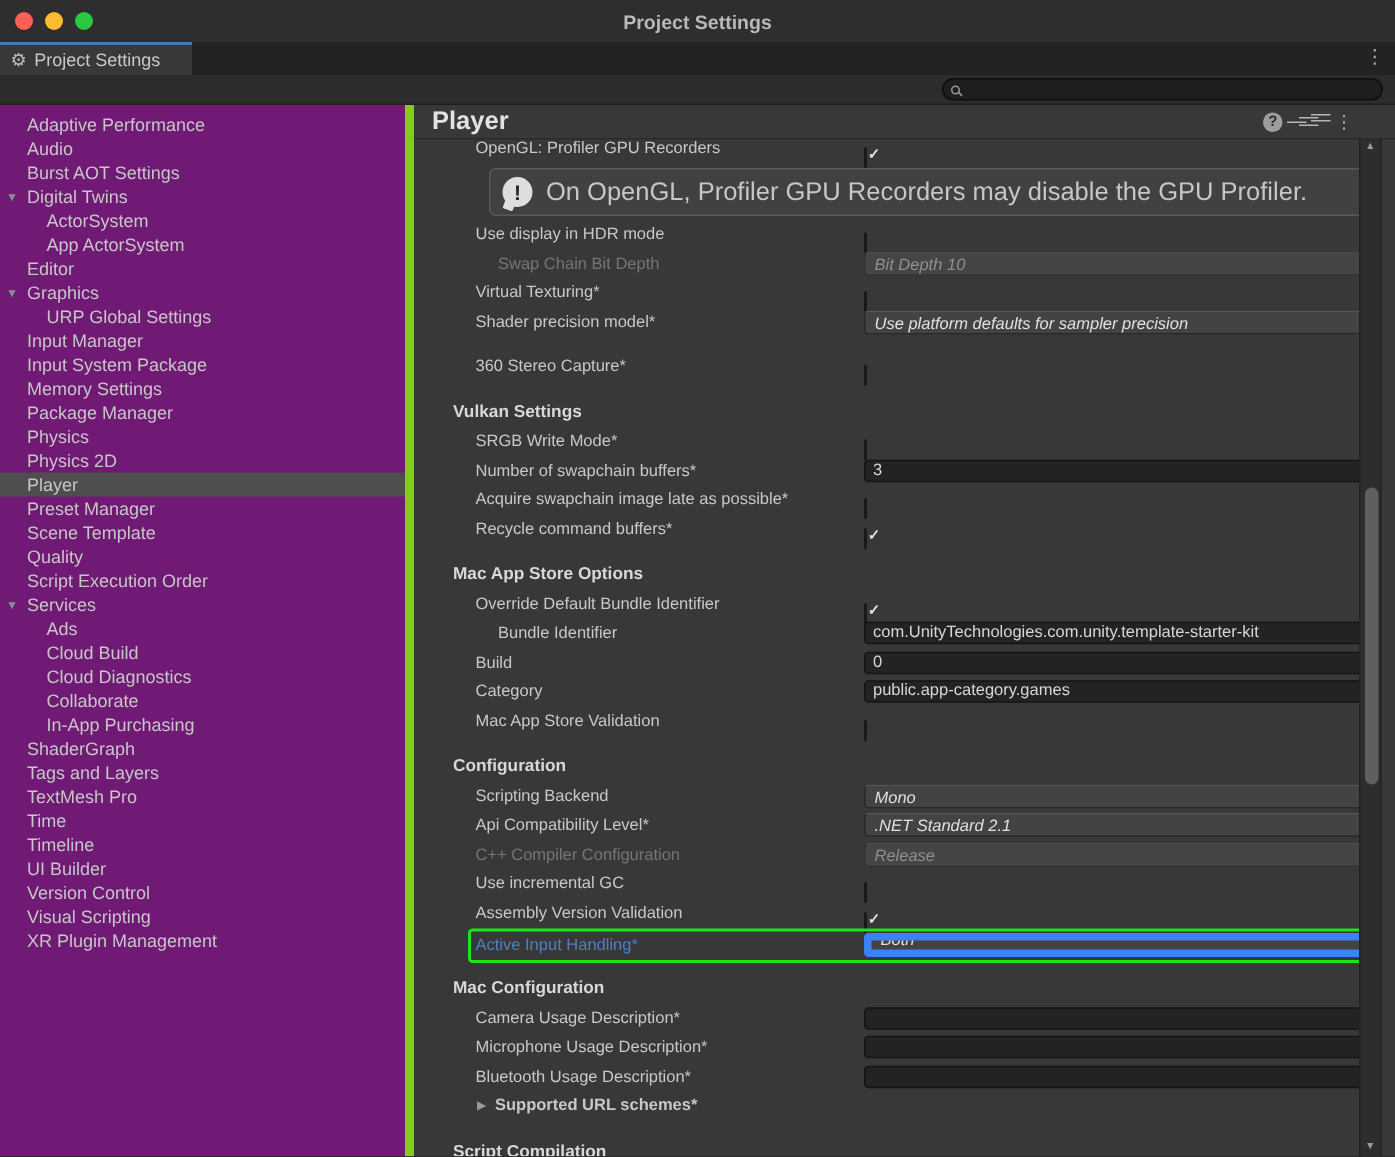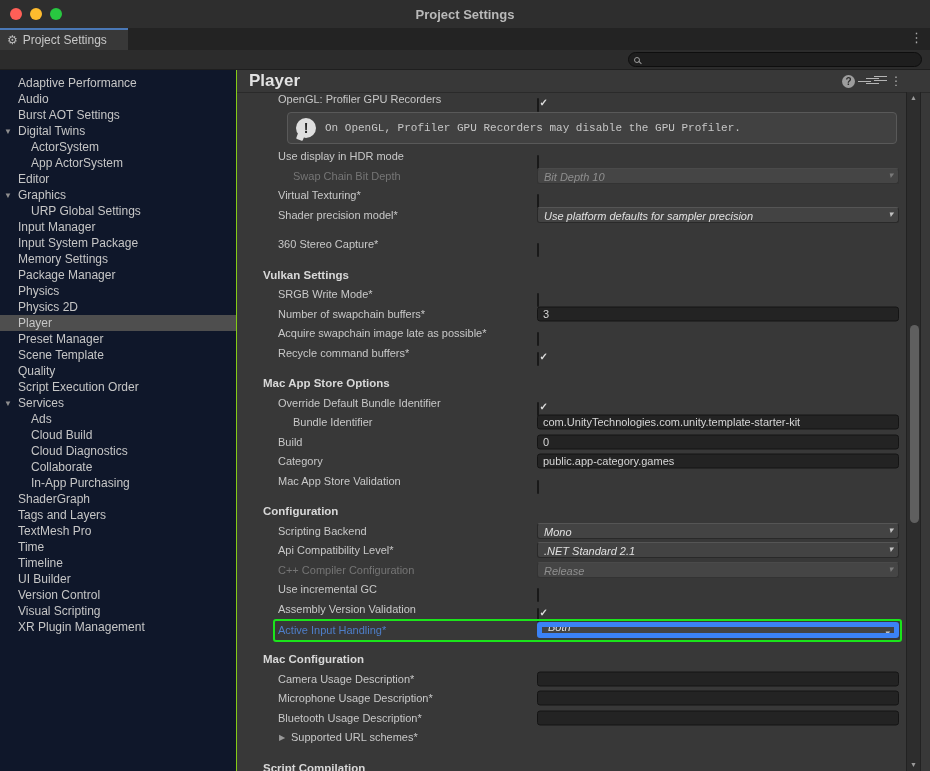--- a/index.html
+++ b/index.html
@@ -19,21 +19,21 @@
   .tabbar-kebab{position:absolute;right:7px;top:2px;color:#ababab;font-size:13px;line-height:1.2;cursor:default;}
   
   .toolbar{height:20px;background:#2c2c2c;position:relative;border-bottom:1px solid #1f1f1f;}
   .search{position:absolute;left:628px;top:2px;width:294px;height:15px;background:#1e1e1e;
     border:1px solid #0e0e0e;border-radius:8px;display:flex;align-items:center;padding-left:5px;gap:3px;}
   .mag{width:6px;height:6px;border:1px solid #9a9a9a;border-radius:50%;position:relative;flex:0 0 auto;}
   .mag::after{content:"";position:absolute;width:4px;height:1px;background:#9a9a9a;right:-3px;bottom:-1px;transform:rotate(45deg);}
   .search input{background:none;border:none;outline:none;color:#cccccc;font-size:10px;width:100%;padding:0;font-family:"Liberation Sans",sans-serif;}
   
   .body{position:absolute;top:70px;left:0;right:0;bottom:0;display:flex;}
-  .sidebar{width:237px;background:#0f172a;border-right:1px solid #84cc16;padding-top:5px;flex:0 0 auto;}
+  .sidebar{width:276px;background:#701a75;border-right:6px solid #84cc16;padding-top:5px;flex:0 0 auto;}
   .sb-item{height:16px;display:flex;align-items:center;font-size:12px;color:#c6c6c6;position:relative;cursor:default;white-space:nowrap;}
   .sb-item.selected{background:#4e4e4e;}
   .sb-tri{position:absolute;left:4px;font-size:8px;color:#8e8e8e;}
   .sb-lbl.ind0{margin-left:18px;}
   .sb-lbl.ind1{margin-left:31px;}
   
   .content{flex:1;position:relative;background:#383838;}
   .content-header{height:23px;display:flex;align-items:center;padding-left:12px;border-bottom:1px solid #2a2a2a;}
   .panel-title{font-size:17px;font-weight:bold;color:#e2e2e2;flex:1;}
   .header-icons{display:flex;gap:11px;margin-right:28px;align-items:center;}
@@ -63,23 +63,23 @@
   .dropdown.disabled{color:#8f8f8f;background:#454545;border-color:#333;border-top-color:#4a4a4a;}
   .dropdown.disabled .arrow{color:#7a7a7a;}
   .dropdown.focus{border:5px solid #3b82f6;}
   .hl{height:23px;}
   .hl-box{position:absolute;left:36px;top:0;width:629px;height:23px;border:2px solid var(--hl-green,#1be41b);border-radius:3px;pointer-events:none;}
   .infobox{margin:3px 0 3px 50px;width:610px;height:32px;background:#414141;border:1px solid #595959;border-radius:4px;
     display:flex;align-items:center;padding-left:8px;gap:9px;}
   .info-ic{width:20px;height:20px;background:#dedede;border-radius:50%;color:#262626;font-weight:bold;font-size:14px;
     display:flex;align-items:center;justify-content:center;position:relative;flex:0 0 auto;}
   .info-ic::after{content:"";position:absolute;left:1px;bottom:-2px;width:7px;height:7px;background:#dedede;transform:rotate(20deg);border-radius:1px;}
-  .info-txt{font-size:11px;color:#c6c6c6;font-family:Liberation Mono, monospace;}
+  .info-txt{font-size:17px;color:#c6c6c6;}
   .fold-tri{position:absolute;left:42px;top:50%;transform:translateY(-50%);font-size:8px;color:#999;}
-  .fold-lbl{position:absolute;left:54px;top:50%;transform:translateY(-50%);}
+  .fold-lbl{position:absolute;left:54px;top:50%;transform:translateY(-50%);font-weight:bold;}
   
   .scrollbar{position:absolute;top:22px;right:9px;width:15px;bottom:0;background:#2d2d2d;border-left:1px solid #222;border-right:1px solid #222;}
   .sb-arrow{position:absolute;left:0;width:100%;text-align:center;font-size:7px;color:#9a9a9a;cursor:default;}
   .sb-up{top:2px;} .sb-down{bottom:3px;}
   .sb-thumb{position:absolute;top:233px;left:2.5px;width:9px;height:198px;background:#5f5f5f;border-radius:5px;cursor:default;}
 </style>
 </head>
 <body>
 
 <div class="window">

